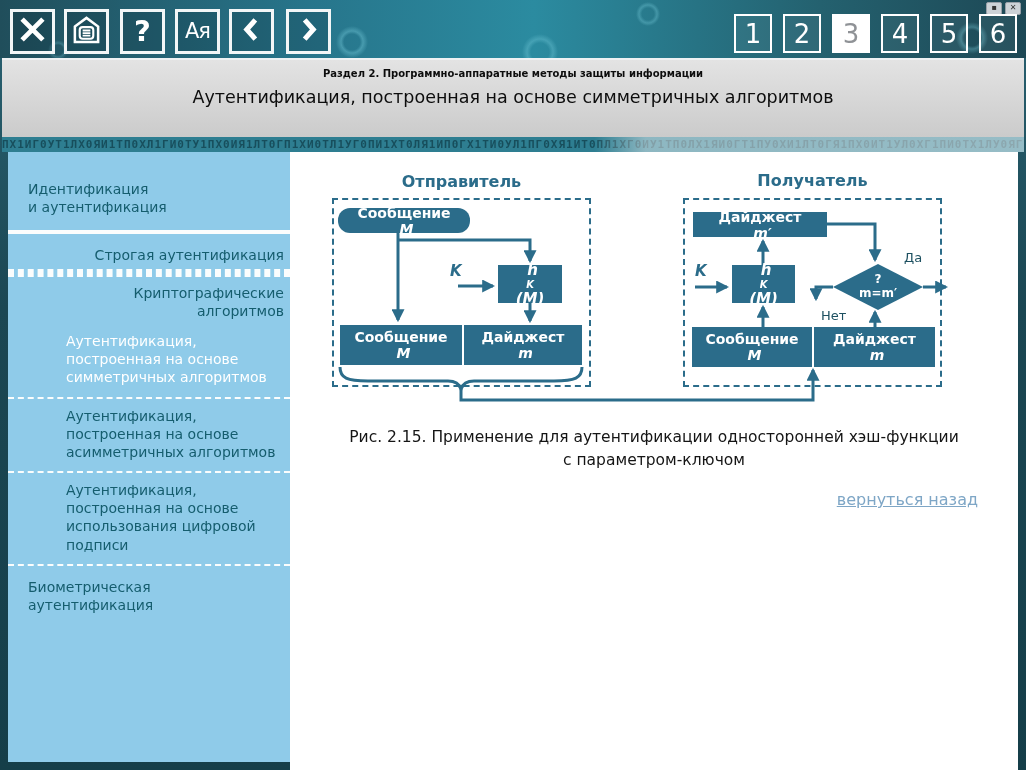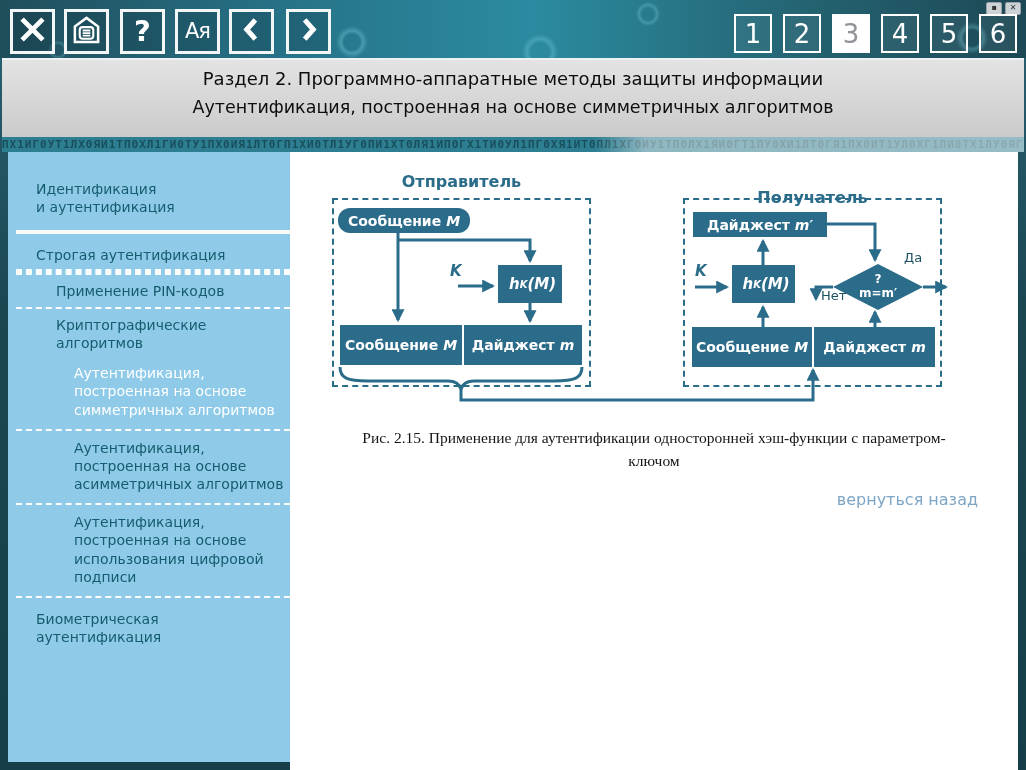--- a/index.html
+++ b/index.html
@@ -27,64 +27,64 @@
   .pager{position:absolute;left:734px;top:14px;display:flex;gap:11px;}
   .pbtn{width:38px;height:39px;border:2px solid #fff;box-sizing:border-box;display:flex;
     align-items:center;justify-content:center;font-size:26px;color:#fff;
     background:rgba(255,255,255,0.05);cursor:pointer;}
   .pbtn.active{background:#fff;color:#8f9296;}
 
   
   .header{position:absolute;top:58px;left:2px;right:2px;height:79px;box-sizing:border-box;
     background:linear-gradient(180deg,#e3e3e3,#cbcbcb);border-top:2px solid #eef1f3;
     text-align:center;color:#0d0d0d;}
-  .kicker{margin-top:8px;font-size:18px;}
+  .kicker{margin-top:8px;font-size:10px;font-weight:bold;}
   .htitle{margin-top:8px;font-size:17.5px;}
 
   
   .band{position:absolute;top:137px;left:2px;right:2px;height:15px;background:#2e7e91;overflow:hidden;}
   .band .pat{display:block;font-family:"DejaVu Sans Mono","Liberation Mono",monospace;font-size:11px;
     font-weight:bold;line-height:15px;letter-spacing:1px;color:rgba(9,48,60,0.62);white-space:nowrap;}
   .band::after{content:"";position:absolute;inset:0;
     background:linear-gradient(90deg,rgba(236,240,242,0) 58%,rgba(236,240,242,0.5) 63%,rgba(236,240,242,0.55) 100%);}
 
   
   .sidebar{position:absolute;left:8px;top:152px;width:282px;height:610px;background:#8fcbe9;
-    color:#155d6e;font-size:14px;line-height:1.3;box-sizing:border-box;padding-left:8px;}
+    color:#155d6e;font-size:14px;line-height:1.3;box-sizing:border-box;}
   .si{white-space:pre-line;cursor:pointer;}
   .l1{padding:12px 6px 12px 20px;}
   .l2{padding:7px 6px 7px 40px;}
   .l3{padding:8px 6px 10px 58px;}
   .first{padding-top:28px;padding-bottom:14px;}
-  .tight{padding-bottom:4px;}
+  .tight{padding-bottom:4px;text-align:right;}
   .active{color:#ffffff;}
   .sep-solid{border-top:2px solid #fbfdfd;}
   .sep-dash{border-top:2px dashed #fbfdfd;}
 
   
   .content{position:absolute;left:290px;top:152px;width:728px;height:700px;background:#fff;}
   .dg-title{position:absolute;font-size:16px;font-weight:600;color:#2b6c8a;text-align:center;}
   .dashedbox{position:absolute;border:2px dashed #2b6c8a;box-sizing:border-box;}
   .dbox{position:absolute;background:#2b6c8a;color:#fff;display:flex;align-items:center;
-    justify-content:center;font-size:14px;font-weight:bold;box-sizing:border-box;text-align:center;}
+    justify-content:center;font-size:14px;font-weight:bold;box-sizing:border-box;text-align:center;flex-direction:column;}
   .dbox i{font-style:italic;margin-left:5px;}
   .rounded{border-radius:12px;}
   .hashbox i{font-style:italic;font-size:15px;}
   .hashbox sub{font-style:italic;font-size:10px;font-weight:bold;}
   .diamond{position:absolute;background:#2b6c8a;color:#fff;
     clip-path:polygon(50% 0%,100% 50%,50% 100%,0% 50%);display:flex;flex-direction:column;
     align-items:center;justify-content:center;font-size:12px;font-weight:bold;line-height:1.15;}
   .diamond .expr{}
   .klabel{position:absolute;font-size:15px;font-style:italic;font-weight:bold;color:#2b6c8a;}
   .yn{position:absolute;font-size:13px;color:#1d5060;}
   .overlay{position:absolute;left:0;top:0;pointer-events:none;}
   .caption{position:absolute;left:54px;top:274px;width:620px;text-align:center;font-size:15.5px;
-    color:#151515;line-height:1.5;font-family:Liberation Serif, serif;}
+    color:#151515;line-height:1.5;}
   .back{position:absolute;right:40px;top:338px;font-size:16px;color:#7ea6c6;
-    cursor:pointer;}
+    text-decoration:underline;cursor:pointer;}
 </style>
 </head>
 <body>
 
 <div class="screen">
 
   <div class="toolbar">
     <div class="tbtn" style="left:10px">
       <span>
         <svg width="27" height="27" viewBox="0 0 26 26">
@@ -148,21 +148,20 @@
 
   <div class="sidebar">
     <div class="si l1 first">Идентификация
 и аутентификация</div>
     <div class="sep-solid"></div>
     <div class="sep-solid"></div>
     <div class="si l1 tight">Строгая аутентификация</div>
     <div class="sep-dash"></div>
     <div class="sep-dash"></div>
     <div class="sep-dash"></div>
-    <div class="si l2">Применение PIN-кодов</div>
     <div class="sep-dash"></div>
     <div class="si l2 tight">Криптографические алгоритмов</div>
     <div class="si l3 active">Аутентификация,
 построенная на основе
 симметричных алгоритмов</div>
     <div class="sep-dash"></div>
     <div class="si l3">Аутентификация,
 построенная на основе
 асимметричных алгоритмов</div>
     <div class="sep-dash"></div>
@@ -171,21 +170,21 @@
 использования цифровой
 подписи</div>
     <div class="sep-dash"></div>
     <div class="si l1">Биометрическая
 аутентификация</div>
   </div>
 
   <div class="content">
 
     <div class="dg-title" style="left:42px;top:20px;width:259px">Отправитель</div>
-    <div class="dg-title" style="left:393px;top:36px;width:259px">Получатель</div>
+    <div class="dg-title" style="left:393px;top:19px;width:259px">Получатель</div>
 
     <div class="dashedbox" style="left:42px;top:46px;width:259px;height:189px"></div>
     <div class="dashedbox" style="left:393px;top:46px;width:259px;height:189px"></div>
 
     <svg class="overlay" width="728" height="610">
       <defs>
         <marker id="ah" viewBox="0 0 12 12" refX="10" refY="6" markerWidth="13" markerHeight="13" markerUnits="userSpaceOnUse" orient="auto">
           <path d="M0,0 L12,6 L0,12 Z" fill="#2b6c8a"></path>
         </marker>
       </defs>
@@ -233,21 +232,21 @@
       <i>h</i>
         <sub>K</sub>
         <i style="margin-left:0">(M)</i>
     </div>
     <div class="klabel" style="left:405px;top:110px">K</div>
     <div class="diamond" style="left:543px;top:112px;width:90px;height:46px">
       <span>?</span>
       <span class="expr">m=m′</span>
     </div>
     <div class="yn" style="left:614px;top:98px">Да</div>
-    <div class="yn" style="left:531px;top:136px">Нет</div>
+    <div class="yn" style="left:531px;top:156px">Нет</div>
     <div class="dbox" style="left:402px;top:175px;width:120px;height:40px">
       <span>Сообщение</span>
         <i>M</i>
     </div>
     <div class="dbox" style="left:524px;top:175px;width:121px;height:40px">
       <span>Дайджест</span>
         <i>m</i>
     </div>
 
     <div class="caption">Рис. 2.15. Применение для аутентификации односторонней хэш-функции с параметром-ключом</div>

